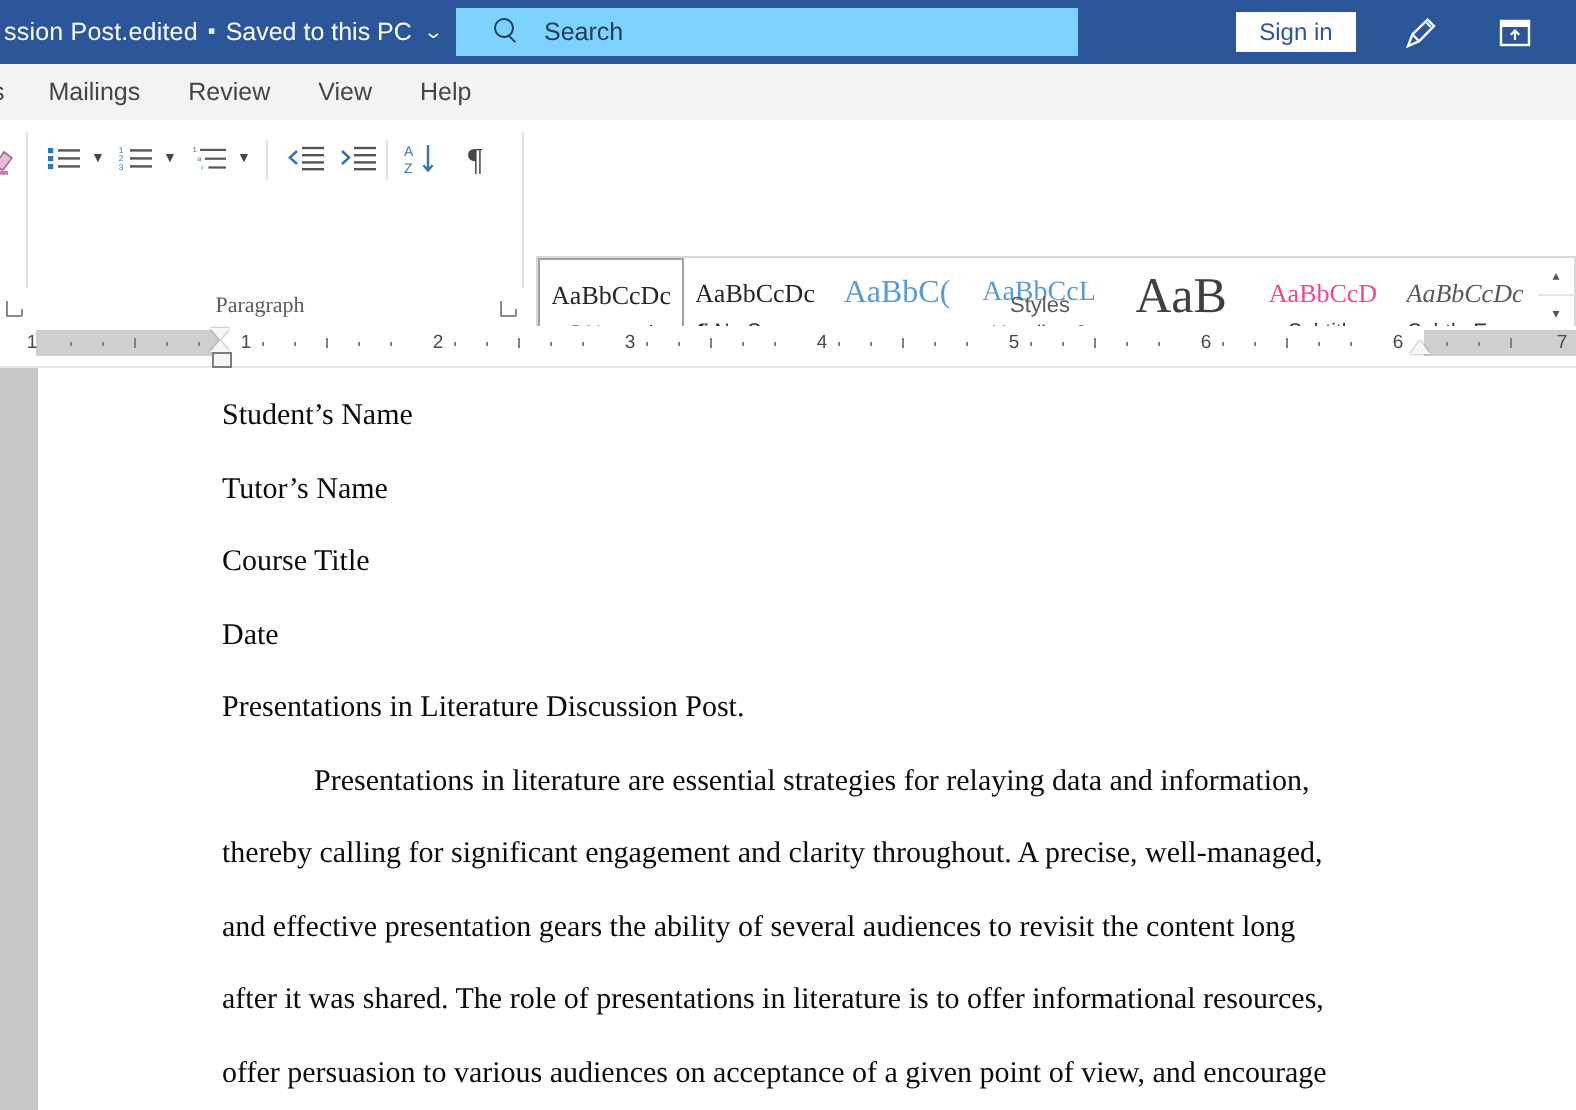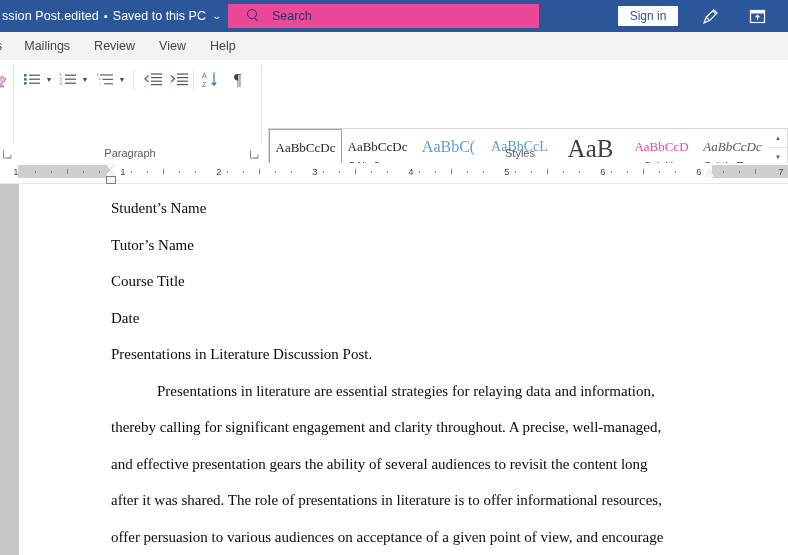--- a/index.html
+++ b/index.html
@@ -21,21 +21,21 @@
     margin-left:0px;padding-left:2px;letter-spacing:.1px;
   }
   .dot-sep{color:#e6ecf5;font-size:11px;margin:0 5px;}
   .saved-txt{color:#ffffff;font-size:12.5px;}
   .chev{
     color:#ffffff;font-size:9px;margin-left:7px;margin-right:4px;
     transform:scaleX(1.35);display:inline-block;
   }
   .searchbox{
     position:absolute;left:228px;top:4px;width:311px;height:24px;
-    background:#ec4899;display:flex;align-items:center;text-align:right;
+    background:#7dd3fc;display:flex;align-items:center;text-align:right;
   }
   .search-ico{
     width:16px;height:16px;margin-left:18px;margin-right:10px;
     position:relative;
   }
   .search-ico .ring{
     position:absolute;left:1px;top:1px;width:8px;height:8px;
     border:1.3px solid #1c3c66;border-radius:50%;
   }
   .search-ico .hand{
@@ -363,21 +363,21 @@
     <div class="caret" style="left:196px;top:109px;">▼</div>
 
     <div class="btn" style="left:210px;top:106px;width:22px;height:22px;">
       <svg width="19" height="18" viewBox="0 0 19 18">
         <rect x="2" y="2" width="15" height="14" fill="none" stroke="#888" stroke-width="1" stroke-dasharray="1.6 1.4"></rect>
         <rect x="2" y="2" width="15" height="1.3" fill="#444"></rect>
       </svg>
     </div>
     <div class="caret" style="left:234px;top:109px;">▼</div>
 
-    <div class="grp-label" style="left:55px;width:150px;">Paragraph</div>
+    <div class="grp-label" style="left:55px;width:150px;font-family:Liberation Serif, serif;">Paragraph</div>
     <div class="launcher" style="left:249px;">
       <svg width="11" height="11" viewBox="0 0 11 11">
         <path d="M1.5 1.5 L1.5 9 L9 9" fill="none" stroke="#8a8a8a" stroke-width="1"></path>
         <path d="M9 9 L9 5.5 M9 9 L5.5 9" stroke="#8a8a8a" stroke-width="1"></path>
       </svg>
     </div>
 
     <div class="grp-sep" style="left:261px;"></div>
 
     <div class="gallery">

